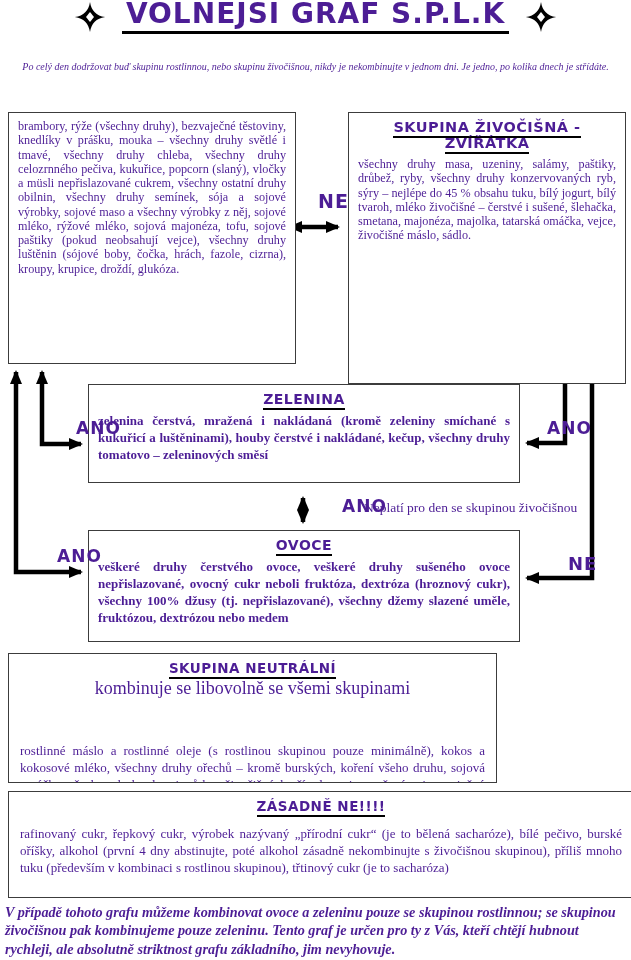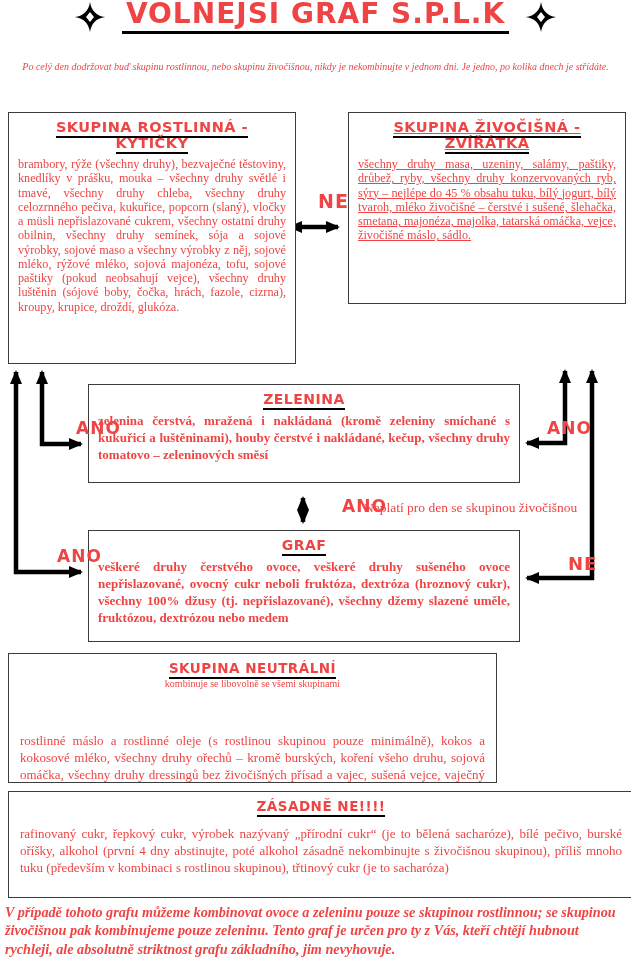--- a/index.html
+++ b/index.html
@@ -1,18 +1,18 @@
 <!DOCTYPE html>
 <html lang="cs"><head>
 <meta charset="utf-8">
 <style>
   html,body { margin:0; padding:0; background:#ffffff; }
   .page {
     position:relative; width:631px; height:960px; margin:0 auto;
-    background:#ffffff; color:#ef4444;
+    background:#ffffff; color:#4c1d95;
     font-family:"Liberation Serif", serif; overflow:hidden;
   }
 
   
   .title-row {
     position:absolute; left:0; top:8; width:631px;
     display:flex; align-items:center; justify-content:center; gap:16px;
   }
   .title-text {
     font-family:"DejaVu Sans", sans-serif; font-weight:800;
@@ -39,33 +39,33 @@
     overflow:hidden;
   }
   .box-title {
     font-family:"DejaVu Sans", sans-serif; font-weight:bold;
     text-align:center; letter-spacing:0.5px; margin-bottom:6px;
   }
   .box-title > span { border-bottom:2px solid #000; padding-bottom:1px; }
   .box-body { text-align:justify; }
 
   .box-rostlinna { left:8px;  top:112px; width:288px; height:252px; }
-  .box-zivocisna { left:348px; top:112px; width:278px; height:192px;text-decoration:underline; }
+  .box-zivocisna { left:348px; top:112px; width:278px; height:272px; }
   .box-rostlinna .box-title, .box-zivocisna .box-title { font-size:14.5px; }
   .box-rostlinna .box-body,  .box-zivocisna .box-body  { font-size:12.2px; line-height:1.17; }
 
   .box-zelenina { left:88px; top:384px; width:432px; height:99px; }
   .box-ovoce    { left:88px; top:530px; width:432px; height:112px; }
   .box-zelenina .box-title, .box-ovoce .box-title { font-size:14px; }
   .box-zelenina .box-body,  .box-ovoce .box-body  { font-size:13px; line-height:1.3;font-weight:bold; }
 
   .box-neutralni { left:8px; top:653px; width:489px; height:130px; padding:6px 11px; }
   .box-zasadne   { left:8px; top:791px; width:626px; height:107px; padding:6px 11px; }
   .box-neutralni .box-title, .box-zasadne .box-title { font-size:13.5px; margin-bottom:2px; }
-  .box-subtitle { text-align:center; font-size:10px; margin-bottom:10px; }
+  .box-subtitle { text-align:center; font-size:18px; margin-bottom:10px; }
   .box-neutralni .box-body, .box-zasadne .box-body { font-size:13px; line-height:1.3;margin-top:44px; }
   .box-zasadne .box-body { margin-top:12px; }
 
   
   .conn-label {
     position:absolute; font-family:"DejaVu Sans", sans-serif;
     font-weight:800; font-size:17px; letter-spacing:1px; line-height:1;padding-left:21px;
   }
   .lbl-ne-top   { left:297px; top:192px; font-size:19px; }
   .lbl-ano-lz   { left:55px;  top:420px; }
@@ -109,36 +109,35 @@
     <span class="title-text">VOLNĚJŠÍ GRAF S.P.L.K</span>
     <svg class="star" viewBox="0 0 36 36" xmlns="http://www.w3.org/2000/svg">
       <path d="M18 1 C19.6 11 25 16.4 35 18 C25 19.6 19.6 25 18 35 C16.4 25 11 19.6 1 18 C11 16.4 16.4 11 18 1 Z" fill="#000"></path>
       <path d="M18 12.5 L22.5 18 L18 23.5 L13.5 18 Z" fill="#fff"></path>
     </svg>
   </div>
 
   <div class="intro">Po celý den dodržovat buď skupinu rostlinnou, nebo skupinu živočišnou, nikdy je nekombinujte v jednom dni. Je jedno, po kolika dnech je střídáte.</div>
 
   <div class="box box-rostlinna">
-    <div class="box-title"><span>SKUPINA ROSTLINNÁ - KYTIČKY</span></div>
     <div class="box-body">brambory, rýže (všechny druhy), bezvaječné těstoviny, knedlíky v prášku, mouka – všechny druhy světlé i tmavé, všechny druhy chleba, všechny druhy celozrnného pečiva, kukuřice, popcorn (slaný), vločky a müsli nepřislazované cukrem, všechny ostatní druhy obilnin, všechny druhy semínek, sója a sojové výrobky, sojové maso a všechny výrobky z něj, sojové mléko, rýžové mléko, sojová majonéza, tofu, sojové paštiky (pokud neobsahují vejce), všechny druhy luštěnin (sójové boby, čočka, hrách, fazole, cizrna), kroupy, krupice, droždí, glukóza.</div>
   </div>
 
   <div class="box box-zivocisna">
     <div class="box-title"><span>SKUPINA ŽIVOČIŠNÁ - ZVÍŘÁTKA</span></div>
     <div class="box-body">všechny druhy masa, uzeniny, salámy, paštiky, drůbež, ryby, všechny druhy konzervovaných ryb, sýry – nejlépe do 45 % obsahu tuku, bílý jogurt, bílý tvaroh, mléko živočišné – čerstvé i sušené, šlehačka, smetana, majonéza, majolka, tatarská omáčka, vejce, živočišné máslo, sádlo.</div>
   </div>
 
   <div class="box box-zelenina">
     <div class="box-title"><span>ZELENINA</span></div>
     <div class="box-body">zelenina čerstvá, mražená i nakládaná (kromě zeleniny smíchané s kukuřicí a luštěninami), houby čerstvé i nakládané, kečup, všechny druhy tomatovo – zeleninových směsí</div>
   </div>
 
   <div class="box box-ovoce">
-    <div class="box-title"><span>GRAF</span></div>
+    <div class="box-title"><span>OVOCE</span></div>
     <div class="box-body">veškeré druhy čerstvého ovoce, veškeré druhy sušeného ovoce nepřislazované, ovocný cukr neboli fruktóza, dextróza (hroznový cukr), všechny 100% džusy (tj. nepřislazované), všechny džemy slazené uměle, fruktózou, dextrózou nebo medem</div>
   </div>
 
   <div class="box box-neutralni">
     <div class="box-title"><span>SKUPINA NEUTRÁLNÍ</span></div>
     <div class="box-subtitle">kombinuje se libovolně se všemi skupinami</div>
     <div class="box-body">rostlinné máslo a rostlinné oleje (s rostlinou skupinou pouze minimálně), kokos a kokosové mléko, všechny druhy ořechů – kromě burských, koření všeho druhu, sojová omáčka, všechny druhy dressingů bez živočišných přísad a vajec, sušená vejce, vaječný žloutek, hořčice, kakao, carob, všechny druhy čajů včetně ovocných, káva, uměle slazené limonády, med, všechny druhy umělých sladidel, rozpustné vitamíny bez cukru.</div>
   </div>
 
   <div class="box box-zasadne">

